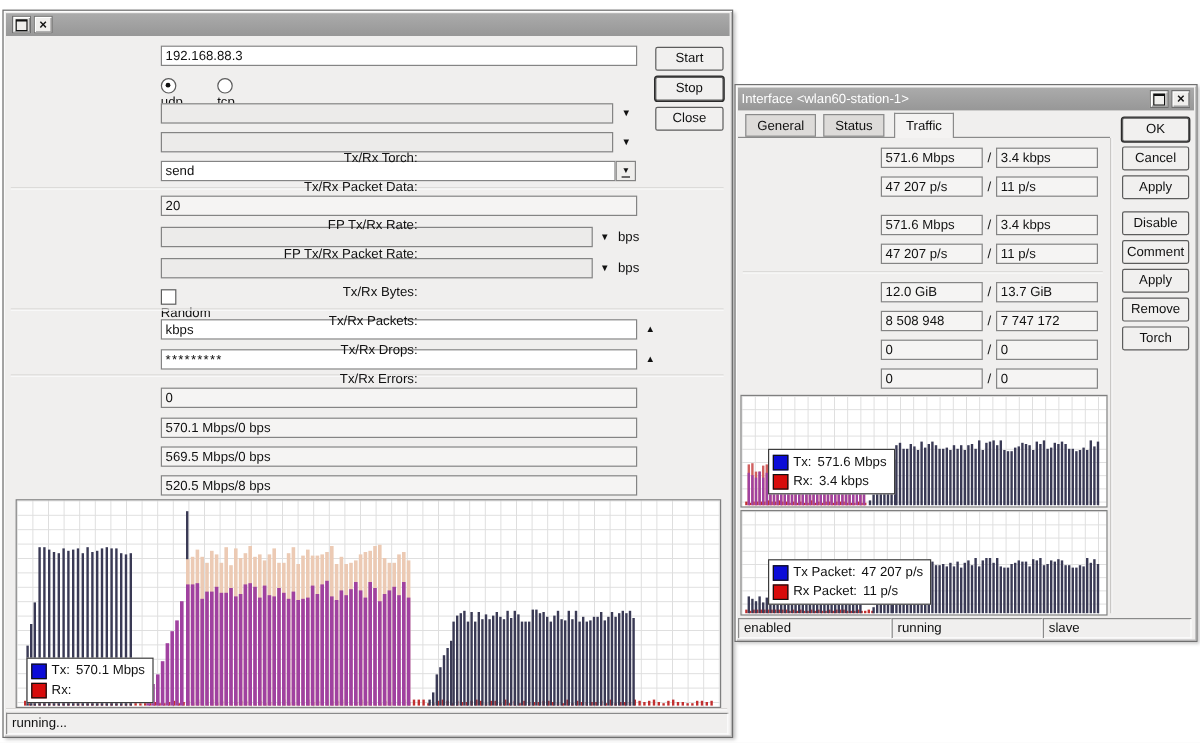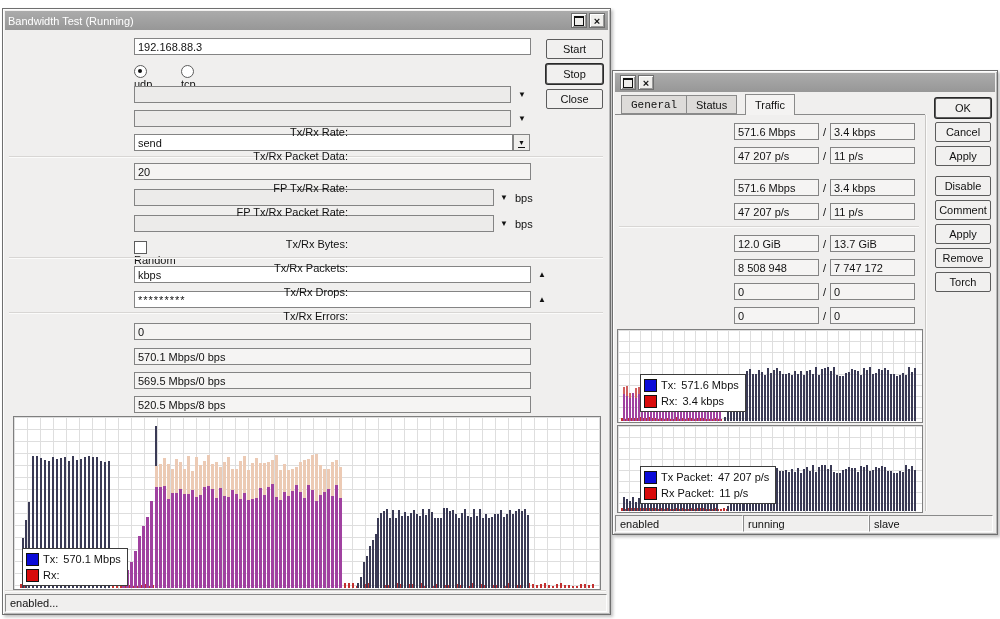--- a/index.html
+++ b/index.html
@@ -53,21 +53,20 @@
   .vline{position:absolute;width:0;border-left:1px solid #c9c7c5;border-right:1px solid #fbfbfa;}
   .slash{position:absolute;top:3px;}
   .flag{position:absolute;height:17px;background:#f0efee;border:1px solid #8a8a8a;
        border-bottom-color:#fdfdfd;border-right-color:#fdfdfd;box-sizing:border-box;padding:2px 4px 0 4px;}
 </style>
 </head>
 <body>
 
 <div class="win" style="left:2px;top:8px;width:607px;height:605px;">
   <div class="titlebar">
-    <span class="ttl">Bandwidth Test (Running)</span>
     <span class="tbb">
         <span class="maxglyph"></span>
       </span>
     <span class="tbb">
         <span>×</span>
       </span>
   </div>
 
   <div class="frow" style="top:29px;">
 
@@ -509,41 +508,42 @@
       <div class="bar" style="left: 495px; width: 2px; height: 78px; background: rgb(58, 58, 85);"></div>
       <div class="bar" style="left: 498px; width: 2px; height: 74px; background: rgb(58, 58, 85);"></div>
       <div class="bar" style="left: 501px; width: 2px; height: 77px; background: rgb(58, 58, 85);"></div>
       <div class="bar" style="left: 504px; width: 2px; height: 79px; background: rgb(58, 58, 85);"></div>
       <div class="bar" style="left: 507px; width: 2px; height: 77px; background: rgb(58, 58, 85);"></div>
       <div class="bar" style="left: 510px; width: 2px; height: 79px; background: rgb(58, 58, 85);"></div>
       <div class="bar" style="left: 513px; width: 2px; height: 73px; background: rgb(58, 58, 85);"></div>
     </div>
 
   <div class="sep" style="left:2px;top:581px;width:601px;"></div>
-  <div class="statusbar" style="left:2px;top:585px;width:602px;height:18px;">enabled...</div>
+  <div class="statusbar" style="left:2px;top:585px;width:602px;height:18px;">running...</div>
 </div>
 
 <div class="win" style="left:612px;top:70px;width:384px;height:463px;">
   <div class="titlebar">
+    <span class="ttl">Interface &lt;wlan60-station-1&gt;</span>
     <span class="tbb">
         <span class="maxglyph"></span>
       </span>
     <span class="tbb">
         <span>×</span>
       </span>
   </div>
 
-  <div class="tab" style="left:8px;top:24px;font-family:Liberation Mono, monospace;">General</div>
+  <div class="tab" style="left:8px;top:24px;">General</div>
   <div class="tab" style="left:73px;top:24px;">Status</div>
   <div class="tab active" style="left:132px;top:23px;">Traffic</div>
   <div class="tabline" style="left:2px;top:43px;width:310px;"></div>
   <div class="vline" style="left:312px;top:44px;height:396px;"></div>
 
   <div class="frow" style="top:52px;">
-      <span class="flabel" style="right:265px;">Tx/Rx Rate:</span>
+      <span class="flabel" style="right:265px;">Tx/Rx Torch:</span>
     <div class="field ro" style="left:121px;width:85px;">571.6 Mbps</div>
     <span class="slash" style="left:210px;">/</span>
     <div class="field ro" style="left:217px;width:85px;">3.4 kbps</div>
     </div>
 
   <div class="frow" style="top:76px;">
       <span class="flabel" style="right:265px;">Tx/Rx Packet Data:</span>
     <div class="field ro" style="left:121px;width:85px;">47 207 p/s</div>
     <span class="slash" style="left:210px;">/</span>
     <div class="field ro" style="left:217px;width:85px;">11 p/s</div>

